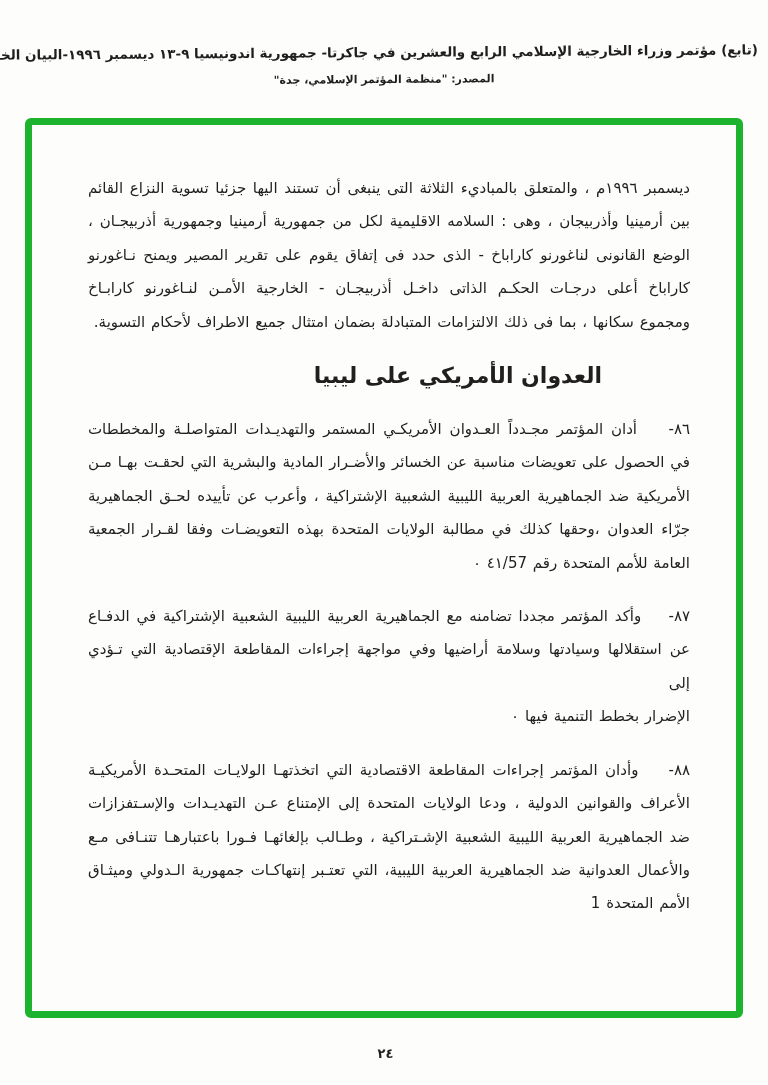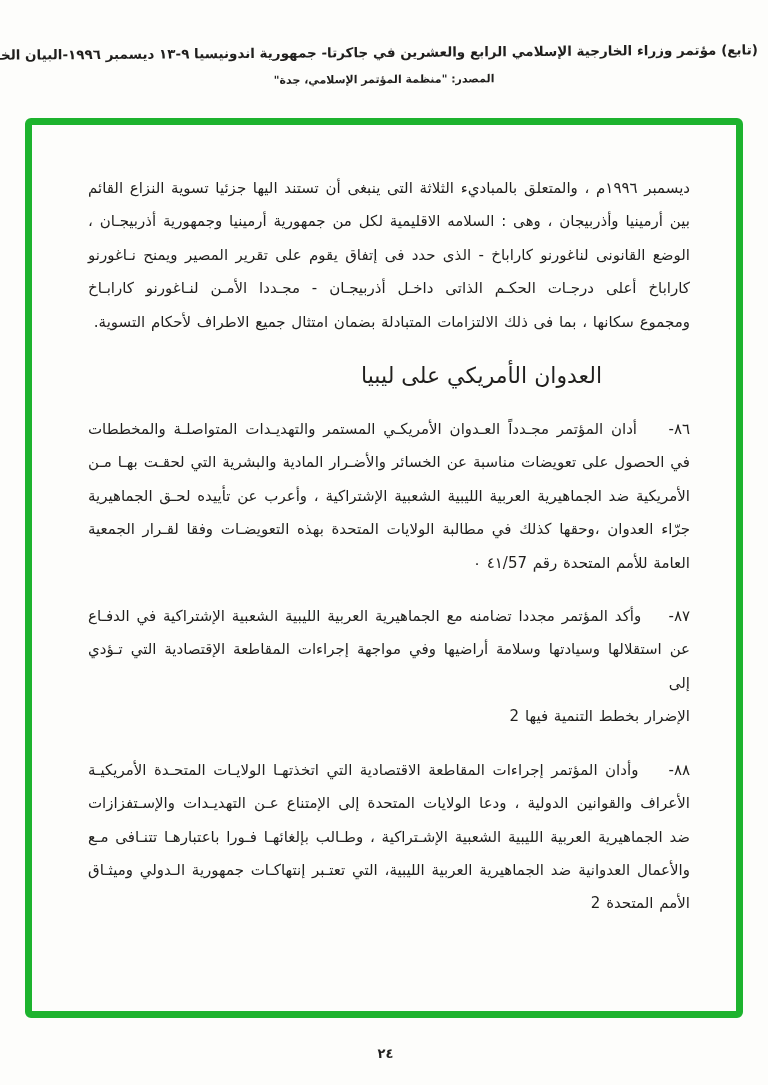--- a/index.html
+++ b/index.html
@@ -71,21 +71,21 @@
   }
   .para + .para,
   .section-heading + .para {
     margin-top: 20px;
   }
   .section-heading {
     margin: 20px 88px 14px 0;
     text-align: right;
     font-size: 22px;
     line-height: 34px;
-    font-weight: normal;
+    font-weight: bold;
     letter-spacing: 0.5px;
   }
   
   .page-number {
     position: absolute;
     bottom: 24px;
     left: 17px;
     right: 14px;
     text-align: center;
     font-size: 13px;
@@ -103,46 +103,46 @@
     <div class="header-line2">المصدر: "منظمة المؤتمر الإسلامي، جدة"</div>
   </div>
 
   <div class="document-frame">
     <div class="document-content">
 
       <div class="para">
           <div class="line">ديسمبر ١٩٩٦م ، والمتعلق بالمباديء الثلاثة التى ينبغى أن تستند اليها جزئيا تسوية النزاع القائم</div>
           <div class="line">بين أرمينيا وأذربيجان ، وهى : السلامه الاقليمية لكل من جمهورية أرمينيا وجمهورية أذربيجـان ،</div>
           <div class="line">الوضع القانونى لناغورنو كاراباخ - الذى حدد فى إتفاق يقوم على تقرير المصير ويمنح نـاغورنو</div>
-          <div class="line">كاراباخ أعلى درجـات الحكـم الذاتى داخـل أذربيجـان - مجـددا الأمـن لنـاغورنو كارابـاخ</div>
+          <div class="line">كاراباخ أعلى درجـات الحكـم الذاتى داخـل أذربيجـان - الخارجية الأمـن لنـاغورنو كارابـاخ</div>
           <div class="line">ومجموع سكانها ، بما فى ذلك الالتزامات المتبادلة بضمان امتثال جميع الاطراف لأحكام التسوية.</div>
         </div>
 
       <div class="section-heading">العدوان الأمريكي على ليبيا</div>
 
       <div class="para">
           <div class="line">٨٦-&nbsp;&nbsp;&nbsp; أدان المؤتمر مجـدداً العـدوان الأمريكـي المستمر والتهديـدات المتواصلـة والمخططات</div>
           <div class="line">في الحصول على تعويضات مناسبة عن الخسائر والأضـرار المادية والبشرية التي لحقـت بهـا مـن</div>
           <div class="line">الأمريكية ضد الجماهيرية العربية الليبية الشعبية الإشتراكية ، وأعرب عن تأييده لحـق الجماهيرية</div>
           <div class="line">جرّاء العدوان ،وحقها كذلك في مطالبة الولايات المتحدة بهذه التعويضـات وفقا لقـرار الجمعية</div>
           <div class="line">العامة للأمم المتحدة رقم ٤١/57 ٠</div>
         </div>
 
       <div class="para">
           <div class="line">٨٧-&nbsp;&nbsp;&nbsp; وأكد المؤتمر مجددا تضامنه مع الجماهيرية العربية الليبية الشعبية الإشتراكية في الدفـاع</div>
           <div class="line">عن استقلالها وسيادتها وسلامة أراضيها وفي مواجهة إجراءات المقاطعة الإقتصادية التي تـؤدي إلى</div>
-          <div class="line">الإضرار بخطط التنمية فيها 2</div>
+          <div class="line">الإضرار بخطط التنمية فيها ٠</div>
         </div>
 
       <div class="para">
           <div class="line">٨٨-&nbsp;&nbsp;&nbsp; وأدان المؤتمر إجراءات المقاطعة الاقتصادية التي اتخذتهـا الولايـات المتحـدة الأمريكيـة</div>
           <div class="line">الأعراف والقوانين الدولية ، ودعا الولايات المتحدة إلى الإمتناع عـن التهديـدات والإسـتفزازات</div>
           <div class="line">ضد الجماهيرية العربية الليبية الشعبية الإشـتراكية ، وطـالب بإلغائهـا فـورا باعتبارهـا تتنـافى مـع</div>
           <div class="line">والأعمال العدوانية ضد الجماهيرية العربية الليبية، التي تعتـبر إنتهاكـات جمهورية الـدولي وميثـاق</div>
-          <div class="line">الأمم المتحدة 2</div>
+          <div class="line">الأمم المتحدة 1</div>
         </div>
 
     </div>
   </div>
 
   <div class="page-number">٢٤</div>
 
 </div>
 
 </body></html>

